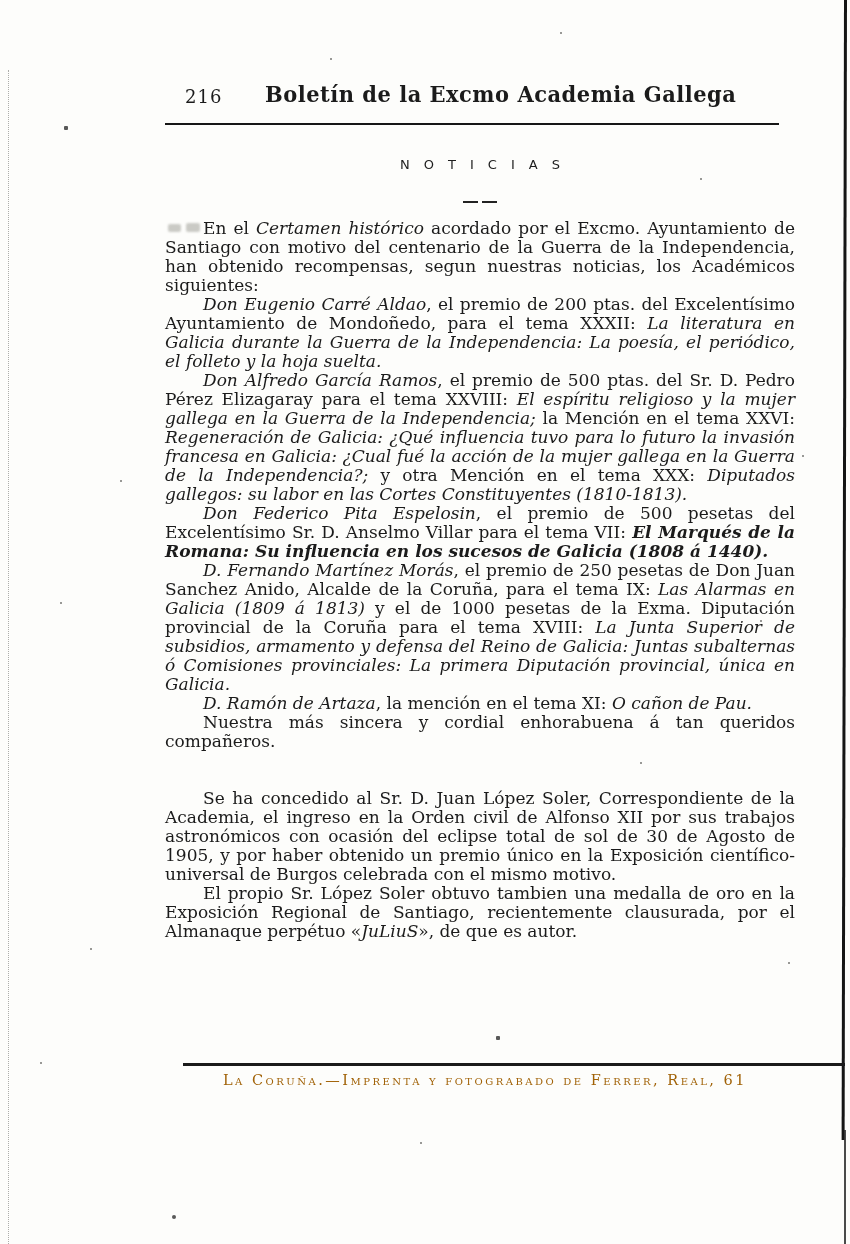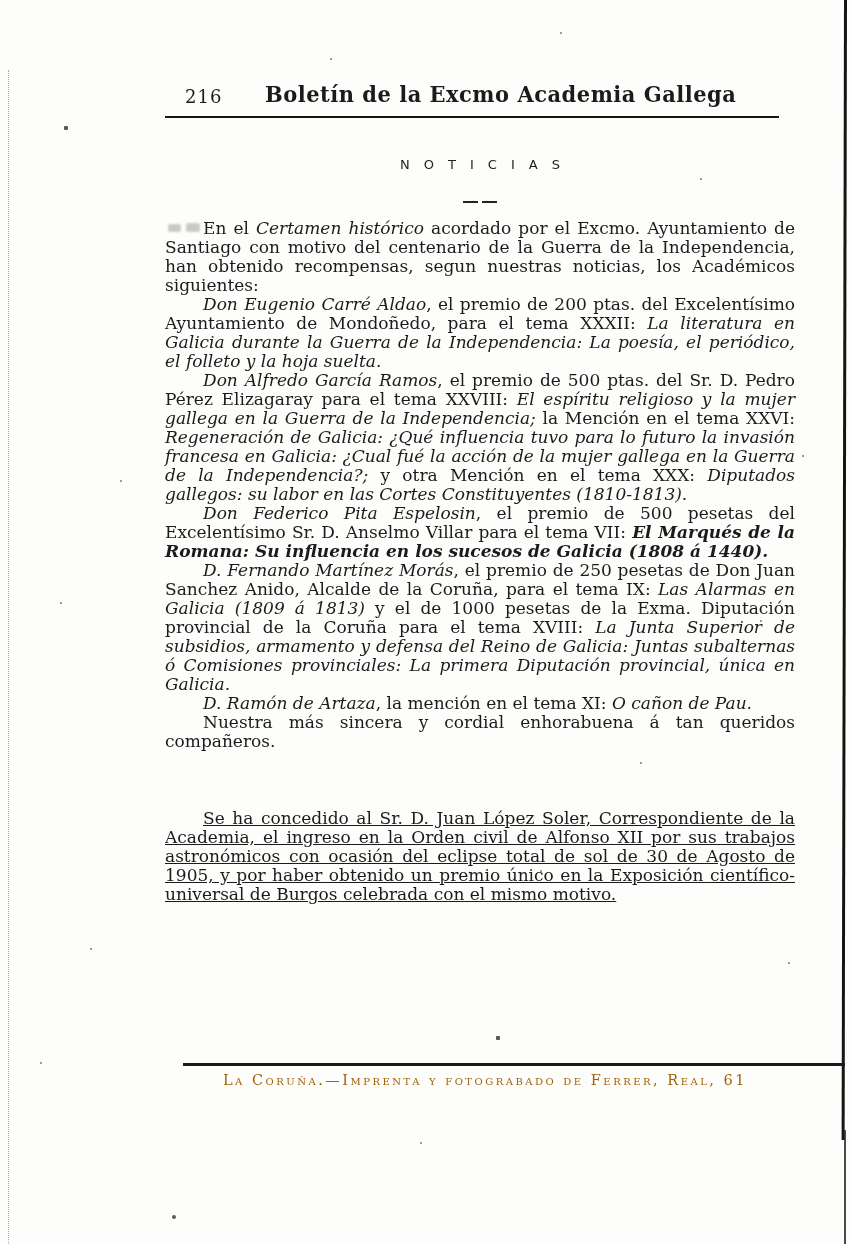--- a/index.html
+++ b/index.html
@@ -25,21 +25,21 @@
     position:absolute;top:70px;left:8px;height:1174px;width:0;
     border-left:1px dotted #9a9a96;opacity:.8;
   }
   .speck{position:absolute;background:#4a4a46;width:2px;height:2px;border-radius:50%;opacity:.75;}
   .speck.big{width:4px;height:4px;border-radius:1px;background:#222;}
   .smudge{position:absolute;background:#c2c2bc;filter:blur(1px);opacity:.85;border-radius:2px;}
   
   .masthead{
     position:absolute;top:82px;left:165px;width:614px;
     display:flex;align-items:flex-end;
-    border-bottom:2.5px solid #161616;padding-bottom:9px;
+    border-bottom:2.5px solid #161616;padding-bottom:16px;
   }
   .page-num{font-size:18px;letter-spacing:1px;margin-left:20px;}
   .journal-title{
     flex:1;text-align:center;font-size:21px;font-weight:bold;
     letter-spacing:0.5px;transform:scaleY(1.04);
   }
   
   .section-title{
     position:absolute;top:157px;left:165px;width:630px;
     text-align:center;font-family:"DejaVu Sans", sans-serif;
@@ -48,21 +48,21 @@
   .ornament{position:absolute;top:191px;left:165px;width:630px;text-align:center;}
   .ornament i{display:inline-block;width:15px;height:2px;background:#222;margin:0 2px;vertical-align:middle;}
   
   .articles{
     position:absolute;top:219px;left:165px;width:630px;
     font-size:17px;line-height:19px;
   }
   .para{margin:0;text-indent:38px;text-align:justify;}
   .it{font-style:italic;}
   .bd{font-weight:bold;}
-  .article+.article{display:block;margin-top:58px;text-decoration:underline;}
+  .article+.article{display:block;margin-top:38px;}
   
   .footer-rule{position:absolute;top:1063px;left:183px;width:662px;height:3px;background:#1a1a1a;}
   .imprint{
     position:absolute;top:1072px;left:165px;width:640px;text-align:center;
     font-variant:small-caps;letter-spacing:2.5px;font-size:14.5px;color:#a16207;
   }
 </style>
 </head>
 <body>
 
@@ -105,19 +105,20 @@
         <p class="para"><span>En el </span><span class="it">Certamen histórico</span><span> acordado por el Excmo. Ayuntamiento de Santiago con motivo del centenario de la Guerra de la Independencia, han obtenido recompensas, segun nuestras noticias, los Académicos siguientes:</span></p>
         <p class="para"><span class="it">Don Eugenio Carré Aldao</span><span>, el premio de 200 ptas. del Excelentísimo Ayuntamiento de Mondoñedo, para el tema XXXII: </span><span class="it">La literatura en Galicia durante la Guerra de la Independencia: La poesía, el periódico, el folleto y la hoja suelta.</span></p>
         <p class="para"><span class="it">Don Alfredo García Ramos</span><span>, el premio de 500 ptas. del Sr. D. Pedro Pérez Elizagaray para el tema XXVIII: </span><span class="it">El espíritu religioso y la mujer gallega en la Guerra de la Independencia;</span><span> la Mención en el tema XXVI: </span><span class="it">Regeneración de Galicia: ¿Qué influencia tuvo para lo futuro la invasión francesa en Galicia: ¿Cual fué la acción de la mujer gallega en la Guerra de la Independencia?;</span><span> y otra Mención en el tema XXX: </span><span class="it">Diputados gallegos: su labor en las Cortes Constituyentes (1810-1813).</span></p>
         <p class="para"><span class="it">Don Federico Pita Espelosin</span><span>, el premio de 500 pesetas del Excelentísimo Sr. D. Anselmo Villar para el tema VII: </span><span class="it bd">El Marqués de la Romana: Su influencia en los sucesos de Galicia (1808 á 1440).</span></p>
         <p class="para"><span class="it">D. Fernando Martínez Morás</span><span>, el premio de 250 pesetas de Don Juan Sanchez Anido, Alcalde de la Coruña, para el tema IX: </span><span class="it">Las Alarmas en Galicia (1809 á 1813)</span><span> y el de 1000 pesetas de la Exma. Diputación provincial de la Coruña para el tema XVIII: </span><span class="it">La Junta Superior de subsidios, armamento y defensa del Reino de Galicia: Juntas subalternas ó Comisiones provinciales: La primera Diputación provincial, única en Galicia.</span></p>
         <p class="para"><span class="it">D. Ramón de Artaza</span><span>, la mención en el tema XI: </span><span class="it">O cañon de Pau.</span></p>
         <p class="para"><span>Nuestra más sincera y cordial enhorabuena á tan queridos compañeros.</span></p>
       </div>
     <div class="article">
         <p class="para"><span>Se ha concedido al Sr. D. Juan López Soler, Correspondiente de la Academia, el ingreso en la Orden civil de Alfonso XII por sus trabajos astronómicos con ocasión del eclipse total de sol de 30 de Agosto de 1905, y por haber obtenido un premio único en la Exposición científico-universal de Burgos celebrada con el mismo motivo.</span></p>
+        <p class="para"><span>El propio Sr. López Soler obtuvo tambien una medalla de oro en la Exposición Regional de Santiago, recientemente clausurada, por el Almanaque perpétuo «</span><span class="it">JuLiuS</span><span>», de que es autor.</span></p>
       </div>
   </div>
 
   <div class="footer-rule"></div>
   <div class="imprint">La Coruña.—Imprenta y fotograbado de Ferrer, Real, 61</div>
 
 </div>
 
 </body></html>

